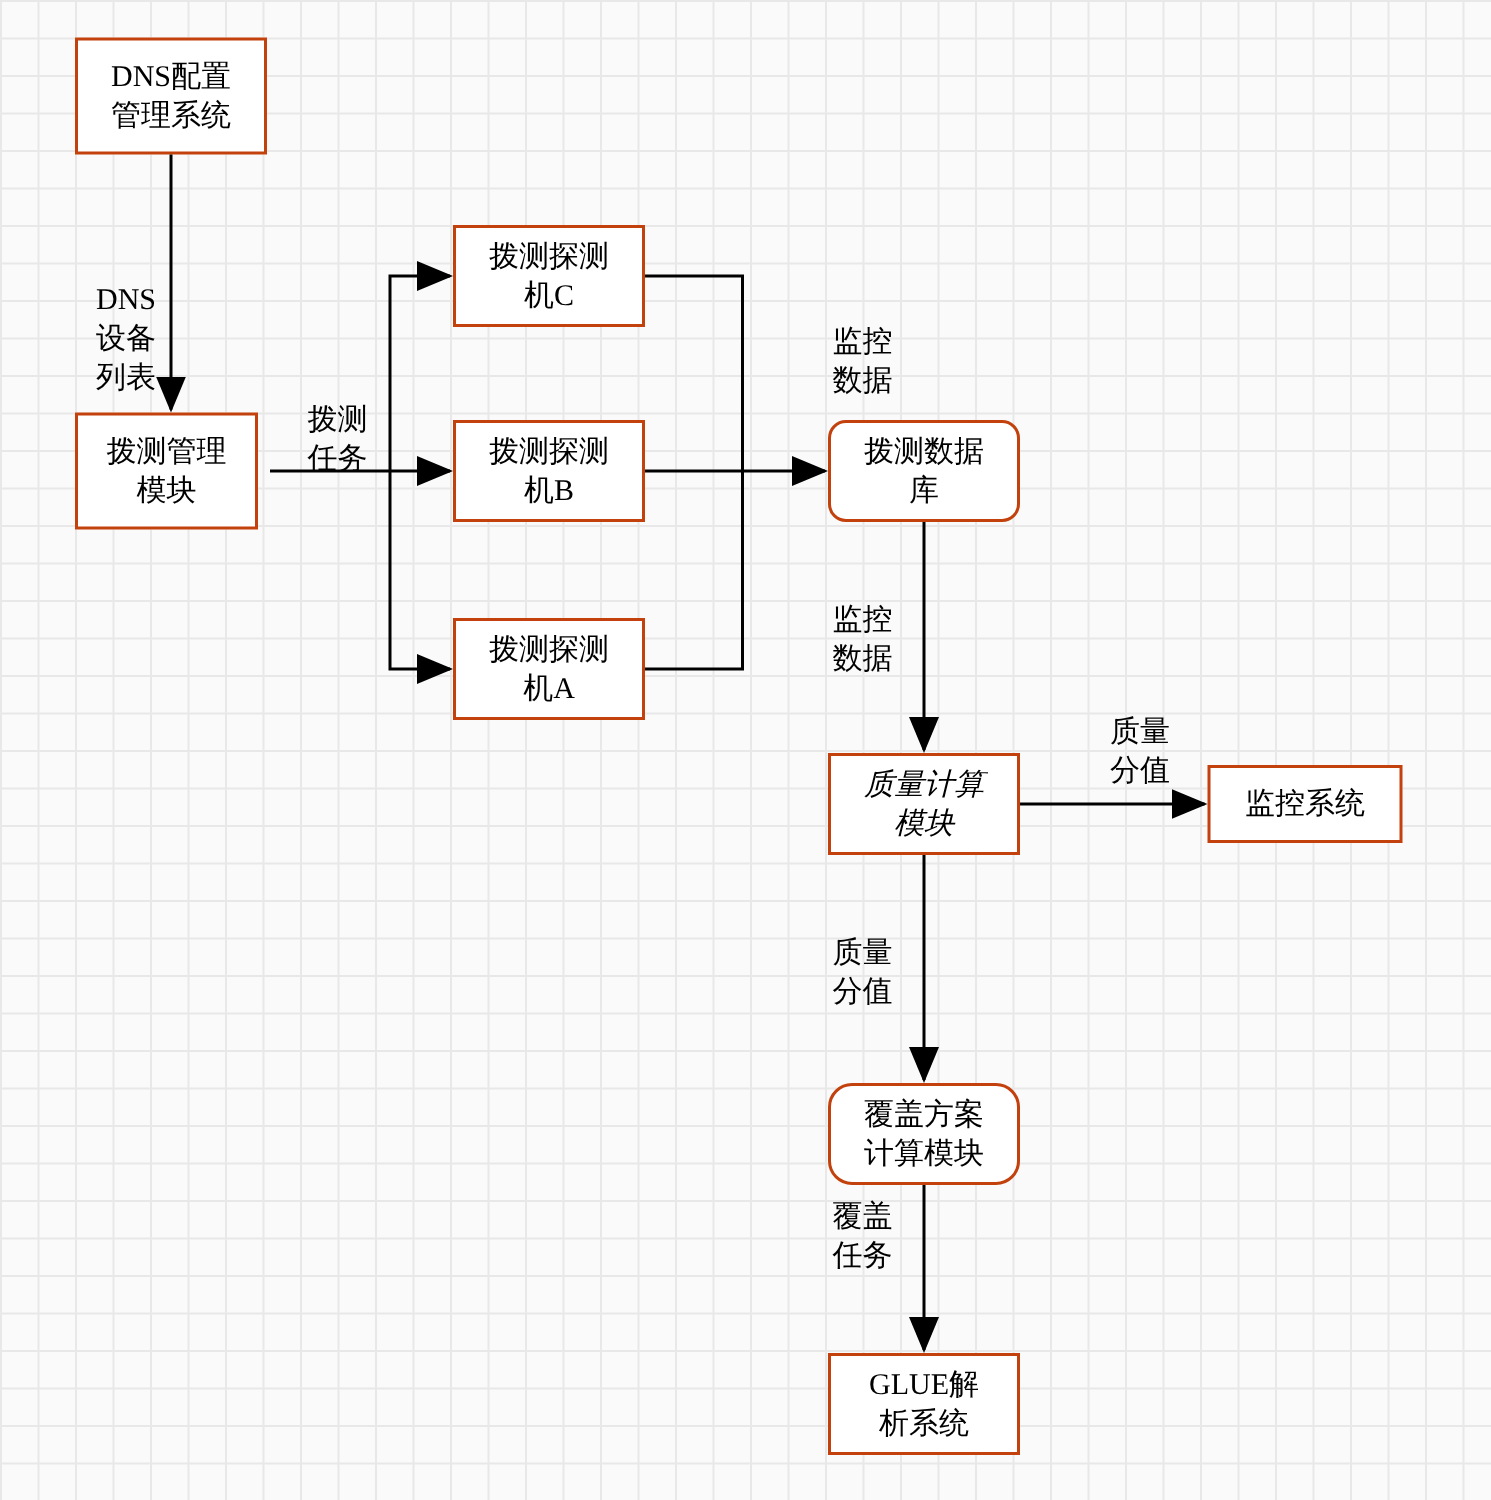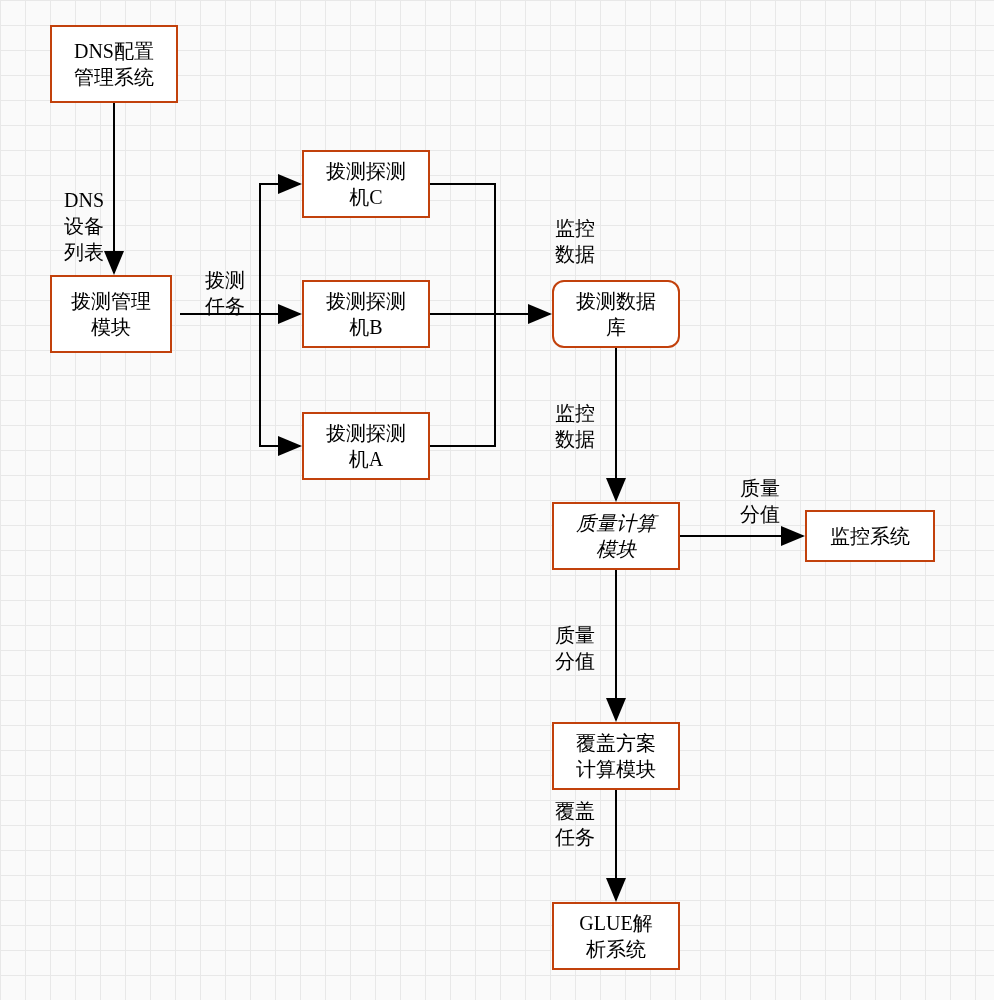--- a/index.html
+++ b/index.html
@@ -70,21 +70,21 @@
 </div>
 
 <div class="box" style="left:552px; top:502px; width:128px; height:68px;font-style:italic;">
   <span>质量计算<br>模块</span>
 </div>
 
 <div class="box" style="left:805px; top:510px; width:130px; height:52px;">
   <span>监控系统</span>
 </div>
 
-<div class="box" style="left:552px; top:722px; width:128px; height:68px;">
+<div class="box" style="left:552px; top:722px; width:128px; height:68px;border-radius:16px;">
   <span>覆盖方案<br>计算模块</span>
 </div>
 
 <div class="box" style="left:552px; top:902px; width:128px; height:68px;">
   <span>GLUE解<br>析系统</span>
 </div>
 
 <div class="edge-label" style="left:64px; top:155px;margin-top:32px;">DNS<br>设备<br>列表</div>
 <div class="edge-label" style="left:205px; top:267px;">拨测<br>任务</div>
 <div class="edge-label" style="left:555px; top:215px;">监控<br>数据</div>

